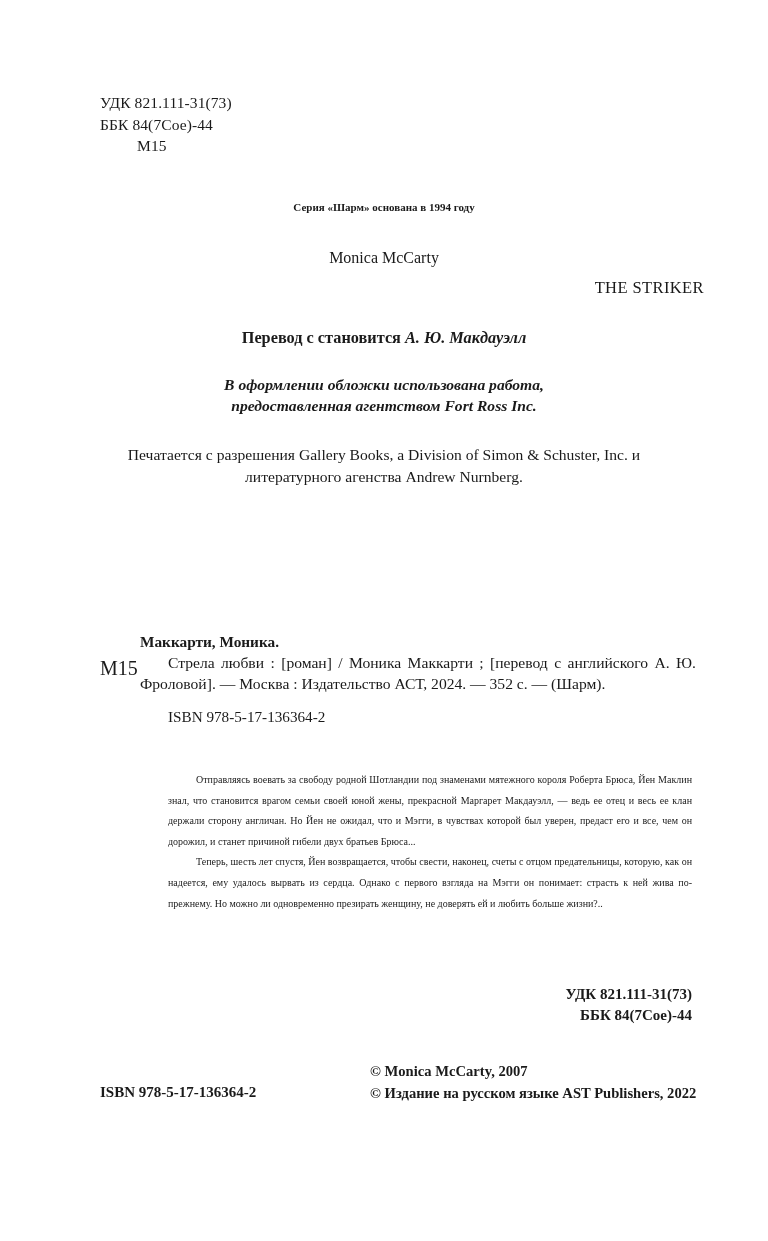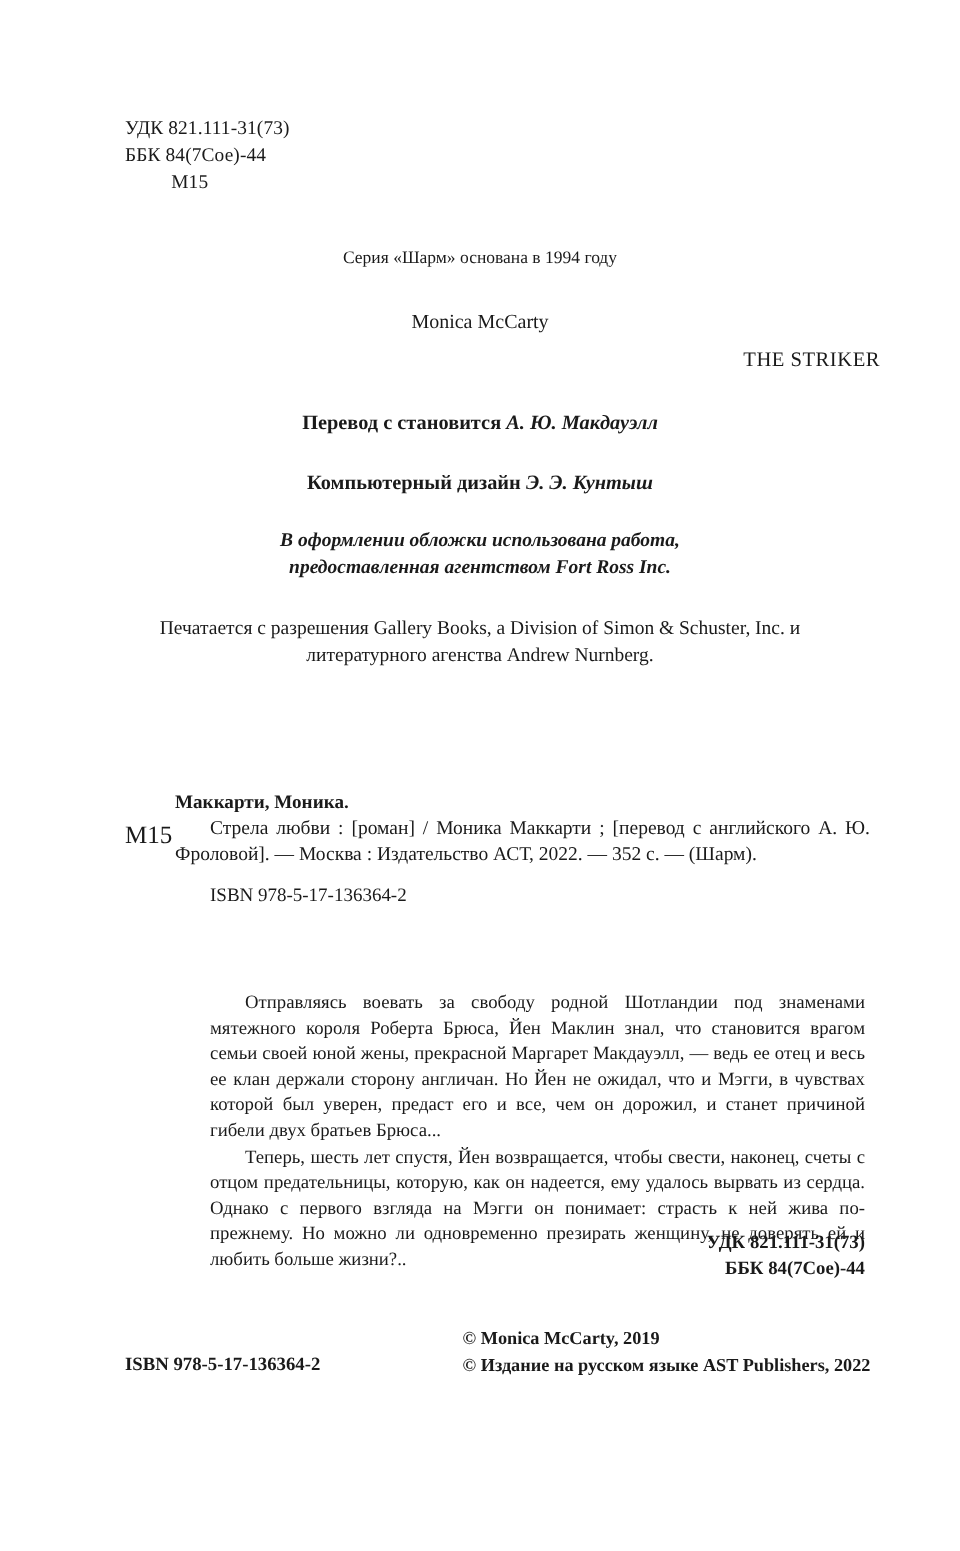--- a/index.html
+++ b/index.html
@@ -34,23 +34,24 @@
 
   
   .center-block {
     position: absolute;
     left: 64px;
     right: 64px;
     top: 196px;
     text-align: center;
   }
   .series-line {
-    font-size: 14px;
+    font-size: 11px;
     line-height: 22px;
     margin-bottom: 29px;
+    font-weight: bold;
   }
   .author-orig {
     font-size: 16px;
     line-height: 22px;
     margin-bottom: 8px;
   }
   .title-orig {
     font-size: 16.5px;
     line-height: 22px;
     letter-spacing: 0.4px;
@@ -113,23 +114,23 @@
     font-size: 15.2px;
     line-height: 21px;
     margin-top: 12px;
     padding-left: 28px;
   }
 
   
   .annotation {
     position: absolute;
     left: 168px;
-    top: 792px;
+    top: 770px;
     width: 524px;
-    font-size: 15px;
+    font-size: 10px;
     line-height: 20.6px;
     text-align: justify;
   }
   .annotation p {
     margin: 0;
     text-indent: 28px;
   }
 
   
   .udk-bottom {
@@ -183,52 +184,49 @@
   <div class="center-block">
     <div class="series-line">Серия «Шарм» основана в 1994 году</div>
 
     <div class="author-orig">Monica McCarty</div>
     <div class="title-orig">THE STRIKER</div>
 
     <div class="credit">
       <span>Перевод с становится </span><span class="nm">А. Ю. Макдауэлл</span>
     </div>
 
-    <div class="credit">
-      <span>Компьютерный дизайн </span><span class="nm">Э. Э. Кунтыш</span>
-    </div>
 
     <div class="cover-note">
       <div>В оформлении обложки использована работа,</div>
       <div>предоставленная агентством Fort Ross Inc.</div>
     </div>
 
     <div class="permission">Печатается с разрешения  Gallery Books, a Division of Simon &amp; Schuster, Inc.  и литературного агенства Andrew Nurnberg.</div>
   </div>
 
   <div class="cip">
     <div class="cip-sigla">М15</div>
     <div class="cip-body">
       <div class="cip-author">Маккарти, Моника.</div>
-      <div class="cip-desc">Стрела любви : [роман] / Моника Маккарти ; [перевод с английского А. Ю. Фроловой]. — Москва : Издательство АСТ, 2022. — 352 с. — (Шарм).</div>
+      <div class="cip-desc">Стрела любви : [роман] / Моника Маккарти ; [перевод с английского А. Ю. Фроловой]. — Москва : Издательство АСТ, 2024. — 352 с. — (Шарм).</div>
       <div class="cip-isbn">ISBN 978-5-17-136364-2</div>
     </div>
   </div>
 
   <div class="annotation">
     <p>Отправляясь воевать за свободу родной Шотландии под знаменами мятежного короля Роберта Брюса, Йен Маклин знал, что становится врагом семьи своей юной жены, прекрасной Маргарет Макдауэлл, — ведь ее отец и весь ее клан держали сторону англичан. Но Йен не ожидал, что и Мэгги, в чувствах которой был уверен, предаст его и все, чем он дорожил, и станет причиной гибели двух братьев Брюса...</p>
     <p>Теперь, шесть лет спустя, Йен возвращается, чтобы свести, наконец, счеты с отцом предательницы, которую, как он надеется, ему удалось вырвать из сердца. Однако с первого взгляда на Мэгги он понимает: страсть к ней жива по-прежнему. Но можно ли одновременно презирать женщину, не доверять ей и любить больше жизни?..</p>
   </div>
 
   <div class="udk-bottom">
     <div>УДК 821.111-31(73)</div>
     <div>ББК 84(7Сое)-44</div>
   </div>
 
   <div class="footer">
     <div class="footer-isbn">ISBN 978-5-17-136364-2</div>
     <div class="footer-rights">
-      <div>© Monica McCarty, 2019</div>
+      <div>© Monica McCarty, 2007</div>
       <div>© Издание на русском языке AST Publishers, 2022</div>
     </div>
   </div>
 
 </div>
 
 </body></html>

